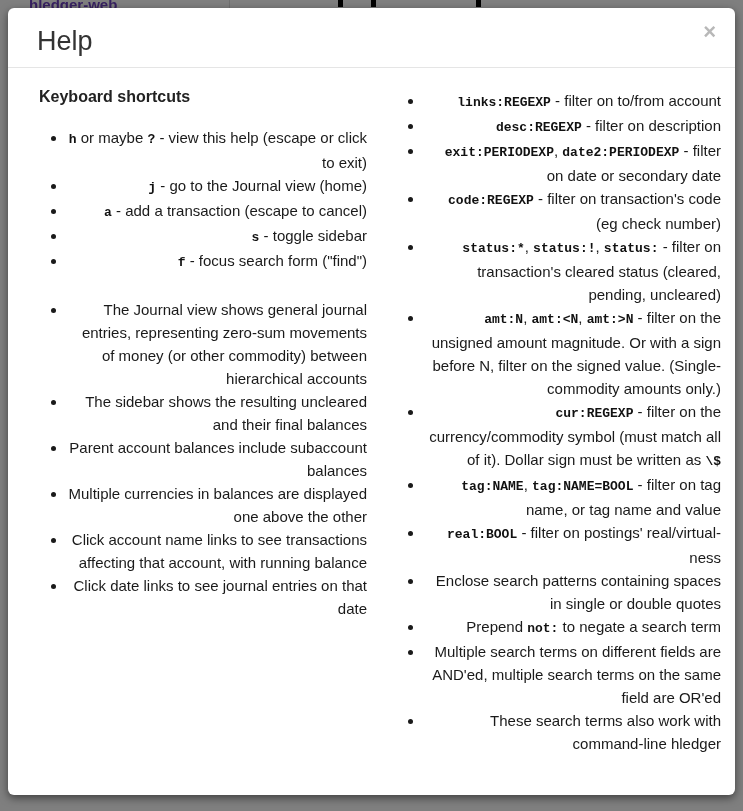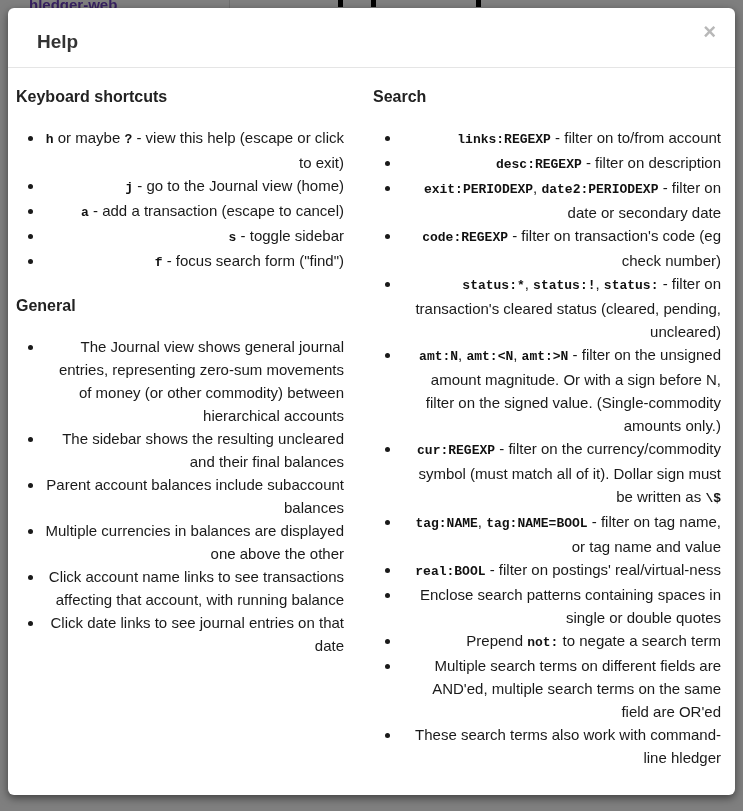--- a/index.html
+++ b/index.html
@@ -28,30 +28,30 @@
     background:#fff;border-radius:6px;
     box-shadow:0 3px 9px rgba(0,0,0,0.5);
     box-sizing:border-box;
   }
   .modal-header{
     position:relative;height:60px;box-sizing:border-box;
     border-bottom:1px solid #e5e5e5;
   }
   .modal-title{
     position:absolute;left:29px;top:21px;margin:0;
-    font-size:19px;line-height:25px;font-weight:700;color:#333;
+    font-size:27px;line-height:25px;font-weight:400;color:#333;
   }
   .close-btn{
     position:absolute;right:19px;top:13px;
     font-size:22px;line-height:22px;font-weight:700;color:#b8b8b8;
     cursor:pointer;
   }
   .modal-body{
     display:flex;align-items:flex-start;
-    padding:0 14px 0 8px;box-sizing:border-box;
+    padding:0 14px 0 31px;box-sizing:border-box;
   }
   .col-left{width:328px;margin-right:29px;flex:none;}
   .col-right{flex:1;min-width:0;}
   .section-heading{
     font-size:16px;line-height:16px;font-weight:700;color:#222;
     margin:21px 0 0;
   }
   .help-list{
     margin:21px 0 24px;padding:0 0 0 28px;
     list-style:disc outside;
@@ -84,32 +84,30 @@
   <div class="modal-body">
     <div class="col-left">
       <h4 class="section-heading">Keyboard shortcuts</h4>
       <ul class="help-list">
           <li><code>h</code> or maybe <code>?</code> - view this help (escape or click to exit)</li>
           <li><code>j</code> - go to the Journal view (home)</li>
           <li><code>a</code> - add a transaction (escape to cancel)</li>
           <li><code>s</code> - toggle sidebar</li>
           <li><code>f</code> - focus search form ("find")</li>
         </ul>
-      <h4 class="section-heading">General</h4>
       <ul class="help-list">
           <li>The Journal view shows general journal entries, representing zero-sum movements of money (or other commodity) between hierarchical accounts</li>
           <li>The sidebar shows the resulting uncleared and their final balances</li>
           <li>Parent account balances include subaccount balances</li>
           <li>Multiple currencies in balances are displayed one above the other</li>
           <li>Click account name links to see transactions affecting that account, with running balance</li>
           <li>Click date links to see journal entries on that date</li>
         </ul>
     </div>
     <div class="col-right">
-      <h4 class="section-heading">Search</h4>
       <ul class="help-list">
           <li><code>links:REGEXP</code> - filter on to/from account</li>
           <li><code>desc:REGEXP</code> - filter on description</li>
           <li><code>exit:PERIODEXP</code>, <code>date2:PERIODEXP</code> - filter on date or secondary date</li>
           <li><code>code:REGEXP</code> - filter on transaction's code (eg check number)</li>
           <li><code>status:*</code>, <code>status:!</code>, <code>status:</code> - filter on transaction's cleared status (cleared, pending, uncleared)</li>
           <li><code>amt:N</code>, <code>amt:&lt;N</code>, <code>amt:&gt;N</code> - filter on the unsigned amount magnitude. Or with a sign before N, filter on the signed value. (Single-commodity amounts only.)</li>
           <li><code>cur:REGEXP</code> - filter on the currency/commodity symbol (must match all of it). Dollar sign must be written as <code>\$</code></li>
           <li><code>tag:NAME</code>, <code>tag:NAME=BOOL</code> - filter on tag name, or tag name and value</li>
           <li><code>real:BOOL</code> - filter on postings' real/virtual-ness</li>

